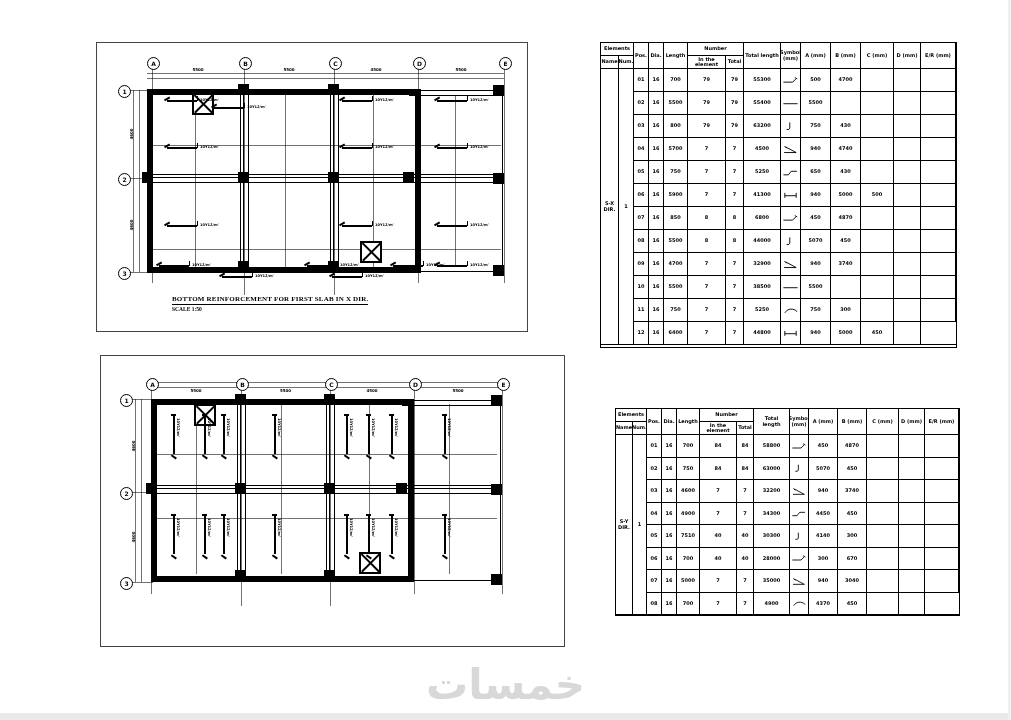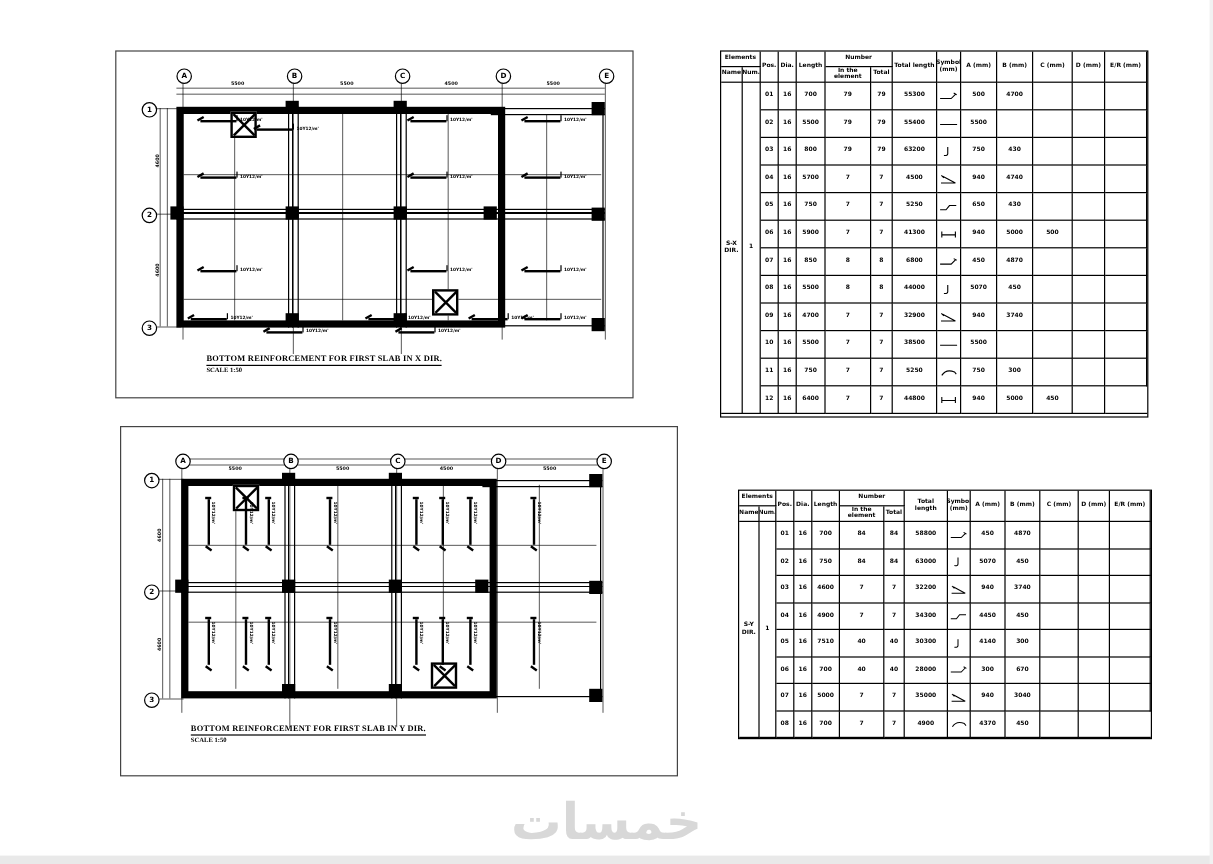--- a/index.html
+++ b/index.html
@@ -198,24 +198,20 @@
 
   <div class="hl hairline" style="left:56px;top:98px;width:340px;"></div>
   <div class="hl hairline" style="left:56px;top:162px;width:340px;"></div>
   <div class="vl hairline" style="left:95px;top:48px;height:170px;"></div>
   <div class="vl hairline" style="left:180px;top:48px;height:170px;"></div>
   <div class="vl hairline" style="left:268px;top:48px;height:170px;"></div>
   <div class="vl hairline" style="left:348px;top:48px;height:170px;"></div>
 
   <div class="xbox" style="left:93px;top:48px;"></div>
   <div class="xbox" style="left:258px;top:196px;"></div>
-  <div class="title-block" style="left:58px;top:247px;">
-    <div class="t">BOTTOM REINFORCEMENT FOR FIRST SLAB IN Y DIR.</div>
-    <div class="s">SCALE 1:50</div>
-  </div>
 <div class="vl hairline" style="left: 50px; top: 33px; height: 205px;"></div>
     <div class="bubble" style="left: 45px; top: 22px;">A</div>
     <div class="vl hairline" style="left: 140px; top: 33px; height: 217px;"></div>
     <div class="bubble" style="left: 135px; top: 22px;">B</div>
     <div class="vl hairline" style="left: 229px; top: 33px; height: 217px;"></div>
     <div class="bubble" style="left: 224px; top: 22px;">C</div>
     <div class="vl hairline" style="left: 313px; top: 33px; height: 205px;"></div>
     <div class="bubble" style="left: 308px; top: 22px;">D</div>
     <div class="vl hairline" style="left: 401px; top: 33px; height: 205px;"></div>
     <div class="bubble" style="left: 396px; top: 22px;">E</div>

